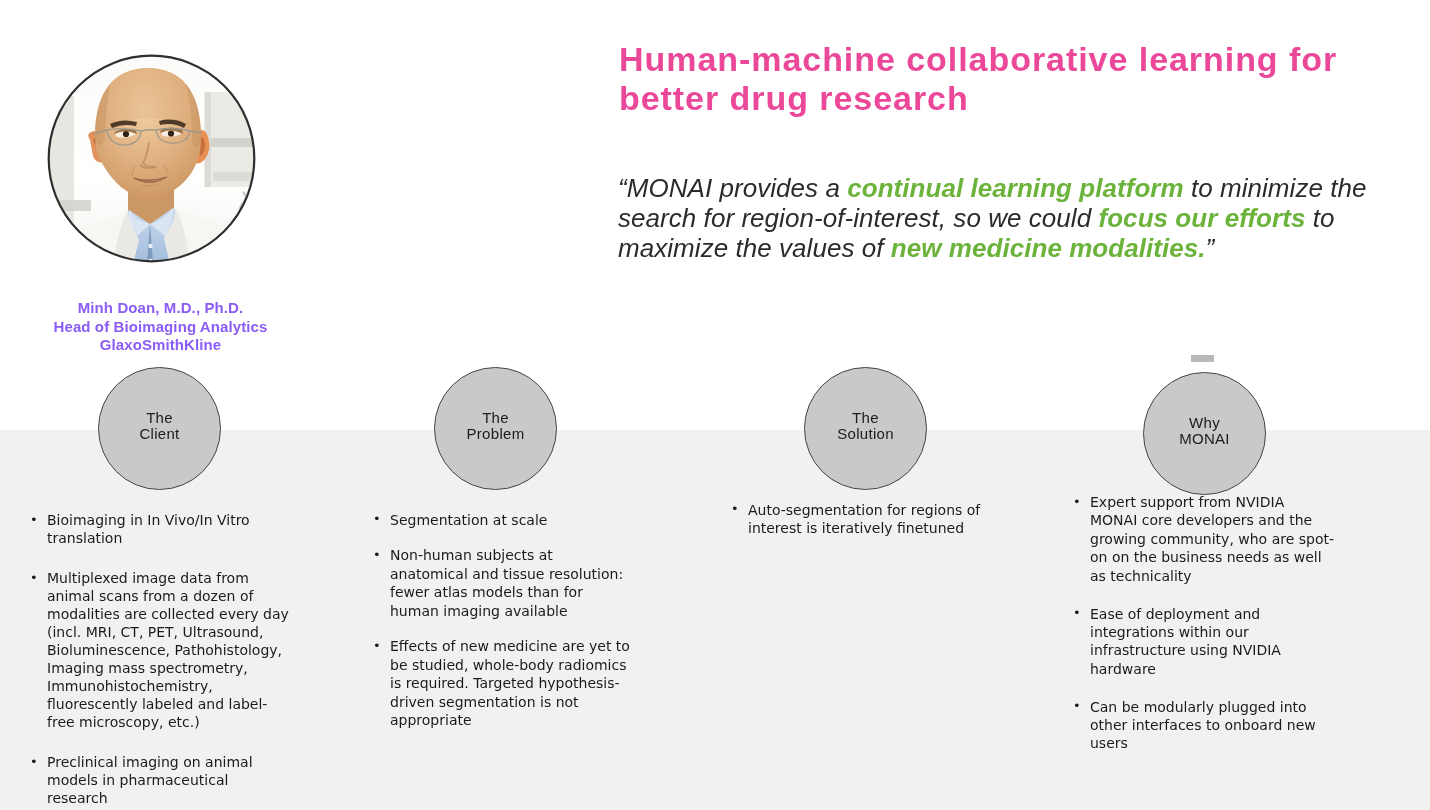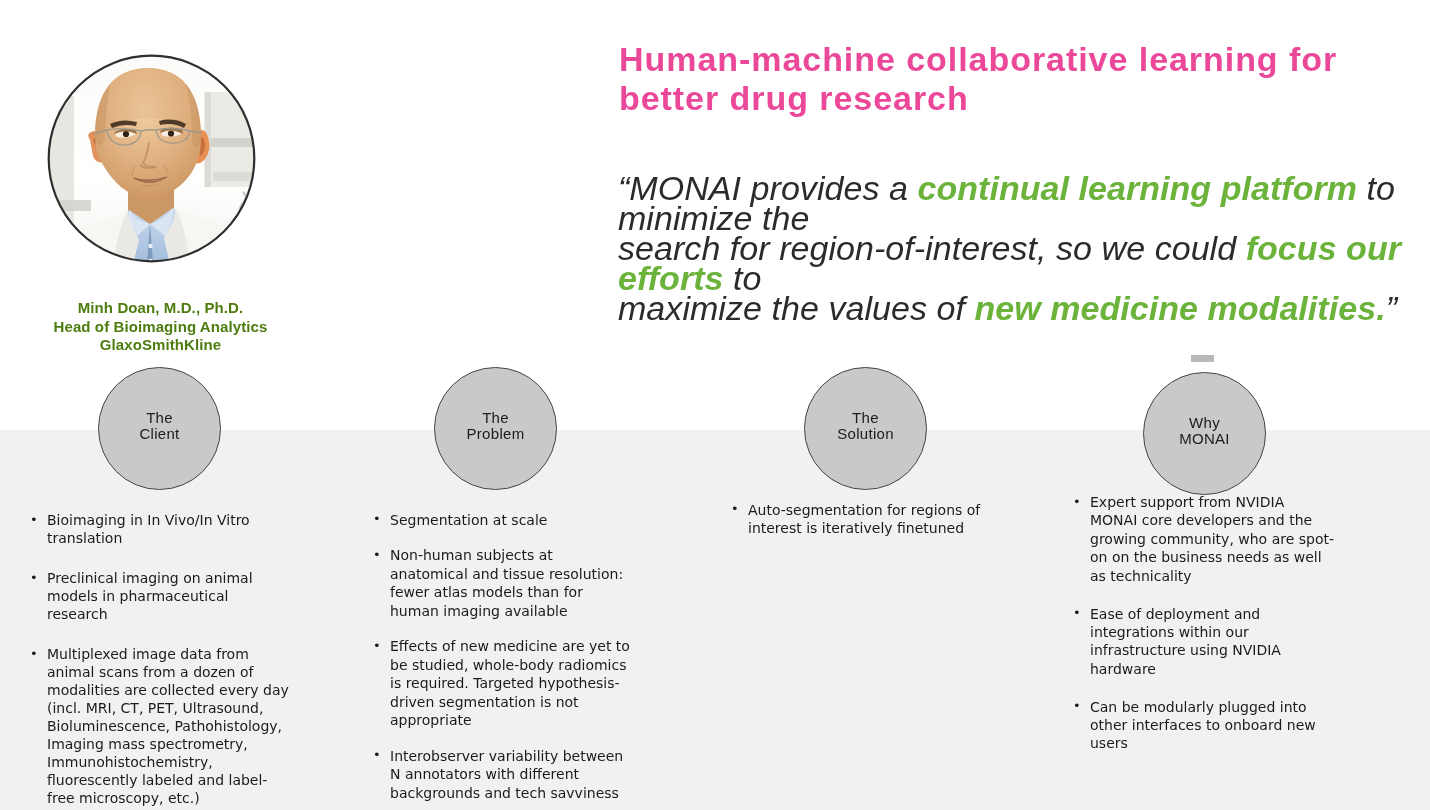--- a/index.html
+++ b/index.html
@@ -23,40 +23,40 @@
     width: 209px; height: 209px;
   }
   .caption {
     position: absolute;
     left: 40px; top: 299px;
     width: 241px;
     text-align: center;
     font-weight: bold;
     font-size: 15px;
     line-height: 18.6px;
-    color: #4d7c0f;
+    color: #8b5cf6;
     letter-spacing: 0.1px;
   }
   .title {
     position: absolute;
     left: 619px; top: 40px;
     width: 780px;
     font-weight: bold;
     font-size: 34px;
     line-height: 39px;
     letter-spacing: 0.95px;
     color: #ec4899;
     white-space: pre-line;
   }
   .quote {
     position: absolute;
     left: 618px; top: 173px;
     width: 800px;
     font-style: italic;
-    font-size: 34px;
+    font-size: 26px;
     line-height: 30px;
     letter-spacing: 0.05px;
     color: #2b2b2b;
     white-space: pre-line;
   }
   .quote .green {
     color: #6cb33c;
     font-weight: bold;
   }
   .circle {
@@ -228,47 +228,44 @@
 <div class="circle" id="circle-2">The
 Problem</div>
 <div class="circle" id="circle-3">The
 Solution</div>
 <div class="circle" id="circle-4">Why
 MONAI</div>
 
 <ul class="bullets" id="bullets-1">
     <li>Bioimaging in In Vivo/In Vitro
 translation</li>
-    <li>Preclinical imaging on animal
-models in pharmaceutical
-research</li>
     <li>Multiplexed image data from
 animal scans from a dozen of
 modalities are collected every day
 (incl. MRI, CT, PET, Ultrasound,
 Bioluminescence, Pathohistology,
 Imaging mass spectrometry,
 Immunohistochemistry,
 fluorescently labeled and label-
 free microscopy, etc.)</li>
+    <li>Preclinical imaging on animal
+models in pharmaceutical
+research</li>
   </ul>
 <ul class="bullets" id="bullets-2">
     <li>Segmentation at scale</li>
     <li>Non-human subjects at
 anatomical and tissue resolution:
 fewer atlas models than for
 human imaging available</li>
     <li>Effects of new medicine are yet to
 be studied, whole-body radiomics
 is required. Targeted hypothesis-
 driven segmentation is not
 appropriate</li>
-    <li>Interobserver variability between
-N annotators with different
-backgrounds and tech savviness</li>
   </ul>
 <ul class="bullets" id="bullets-3">
     <li>Auto-segmentation for regions of
 interest is iteratively finetuned</li>
   </ul>
 <ul class="bullets" id="bullets-4">
     <li>Expert support from NVIDIA
 MONAI core developers and the
 growing community, who are spot-
 on on the business needs as well

